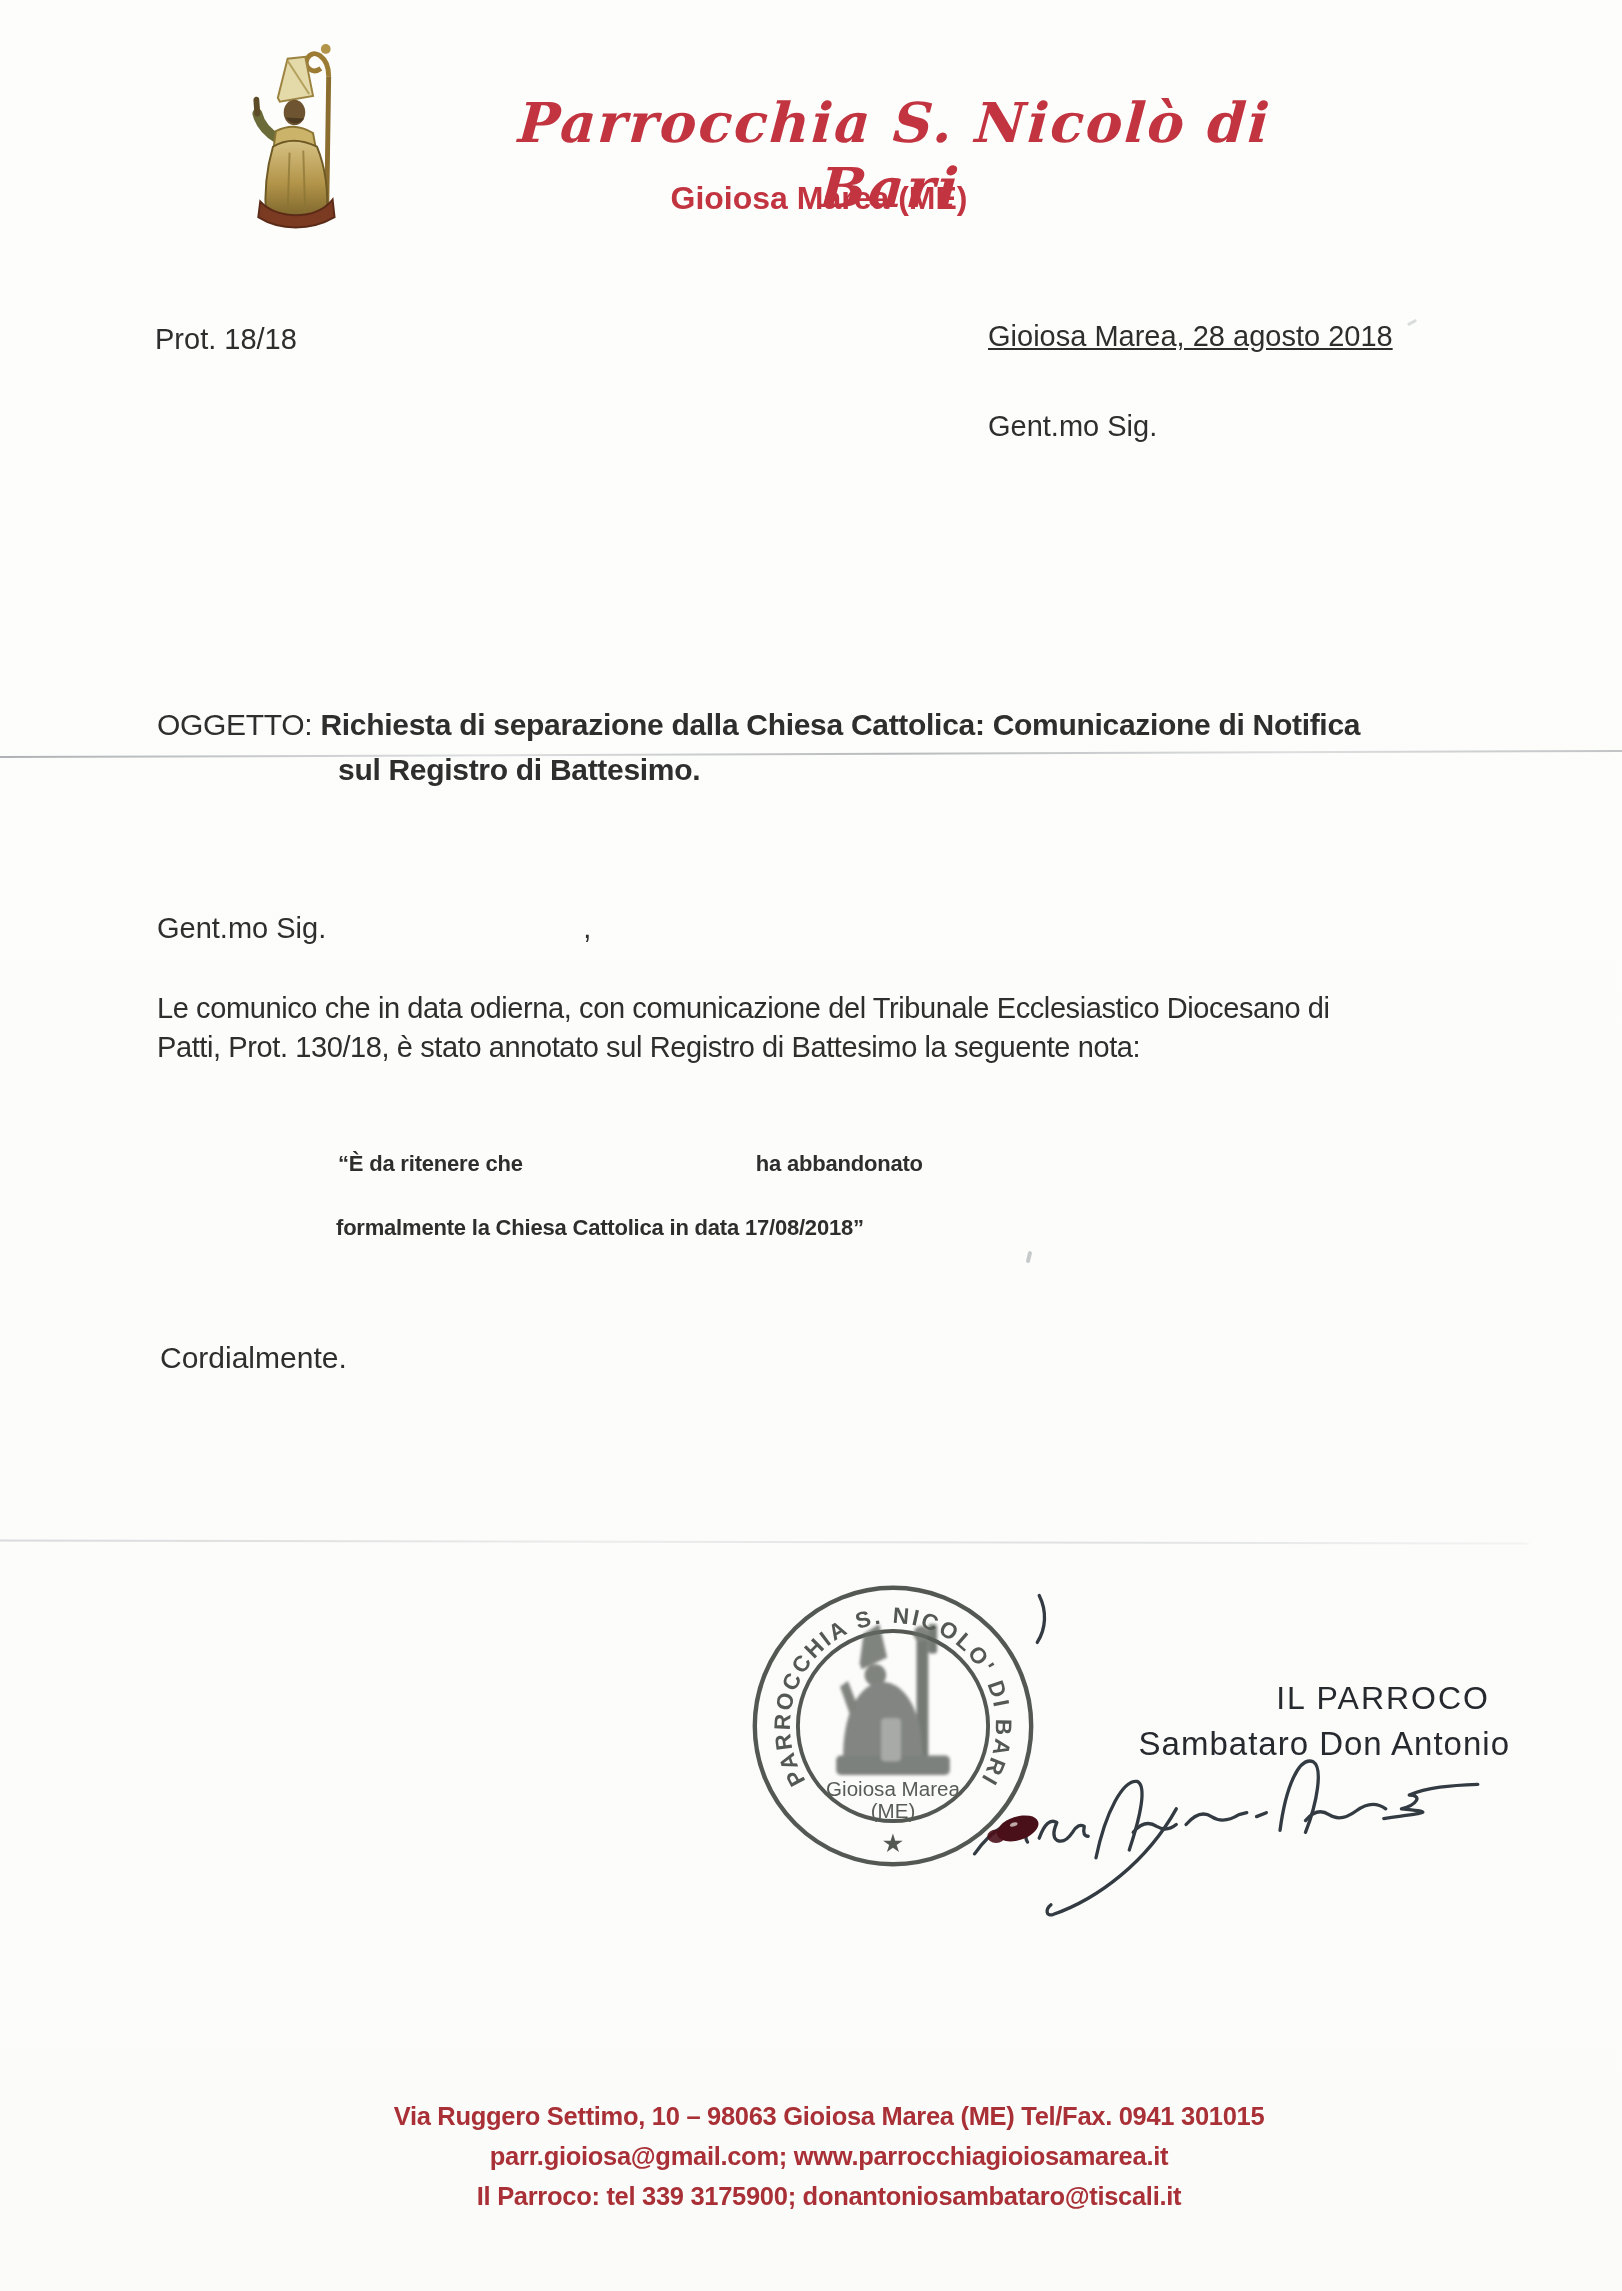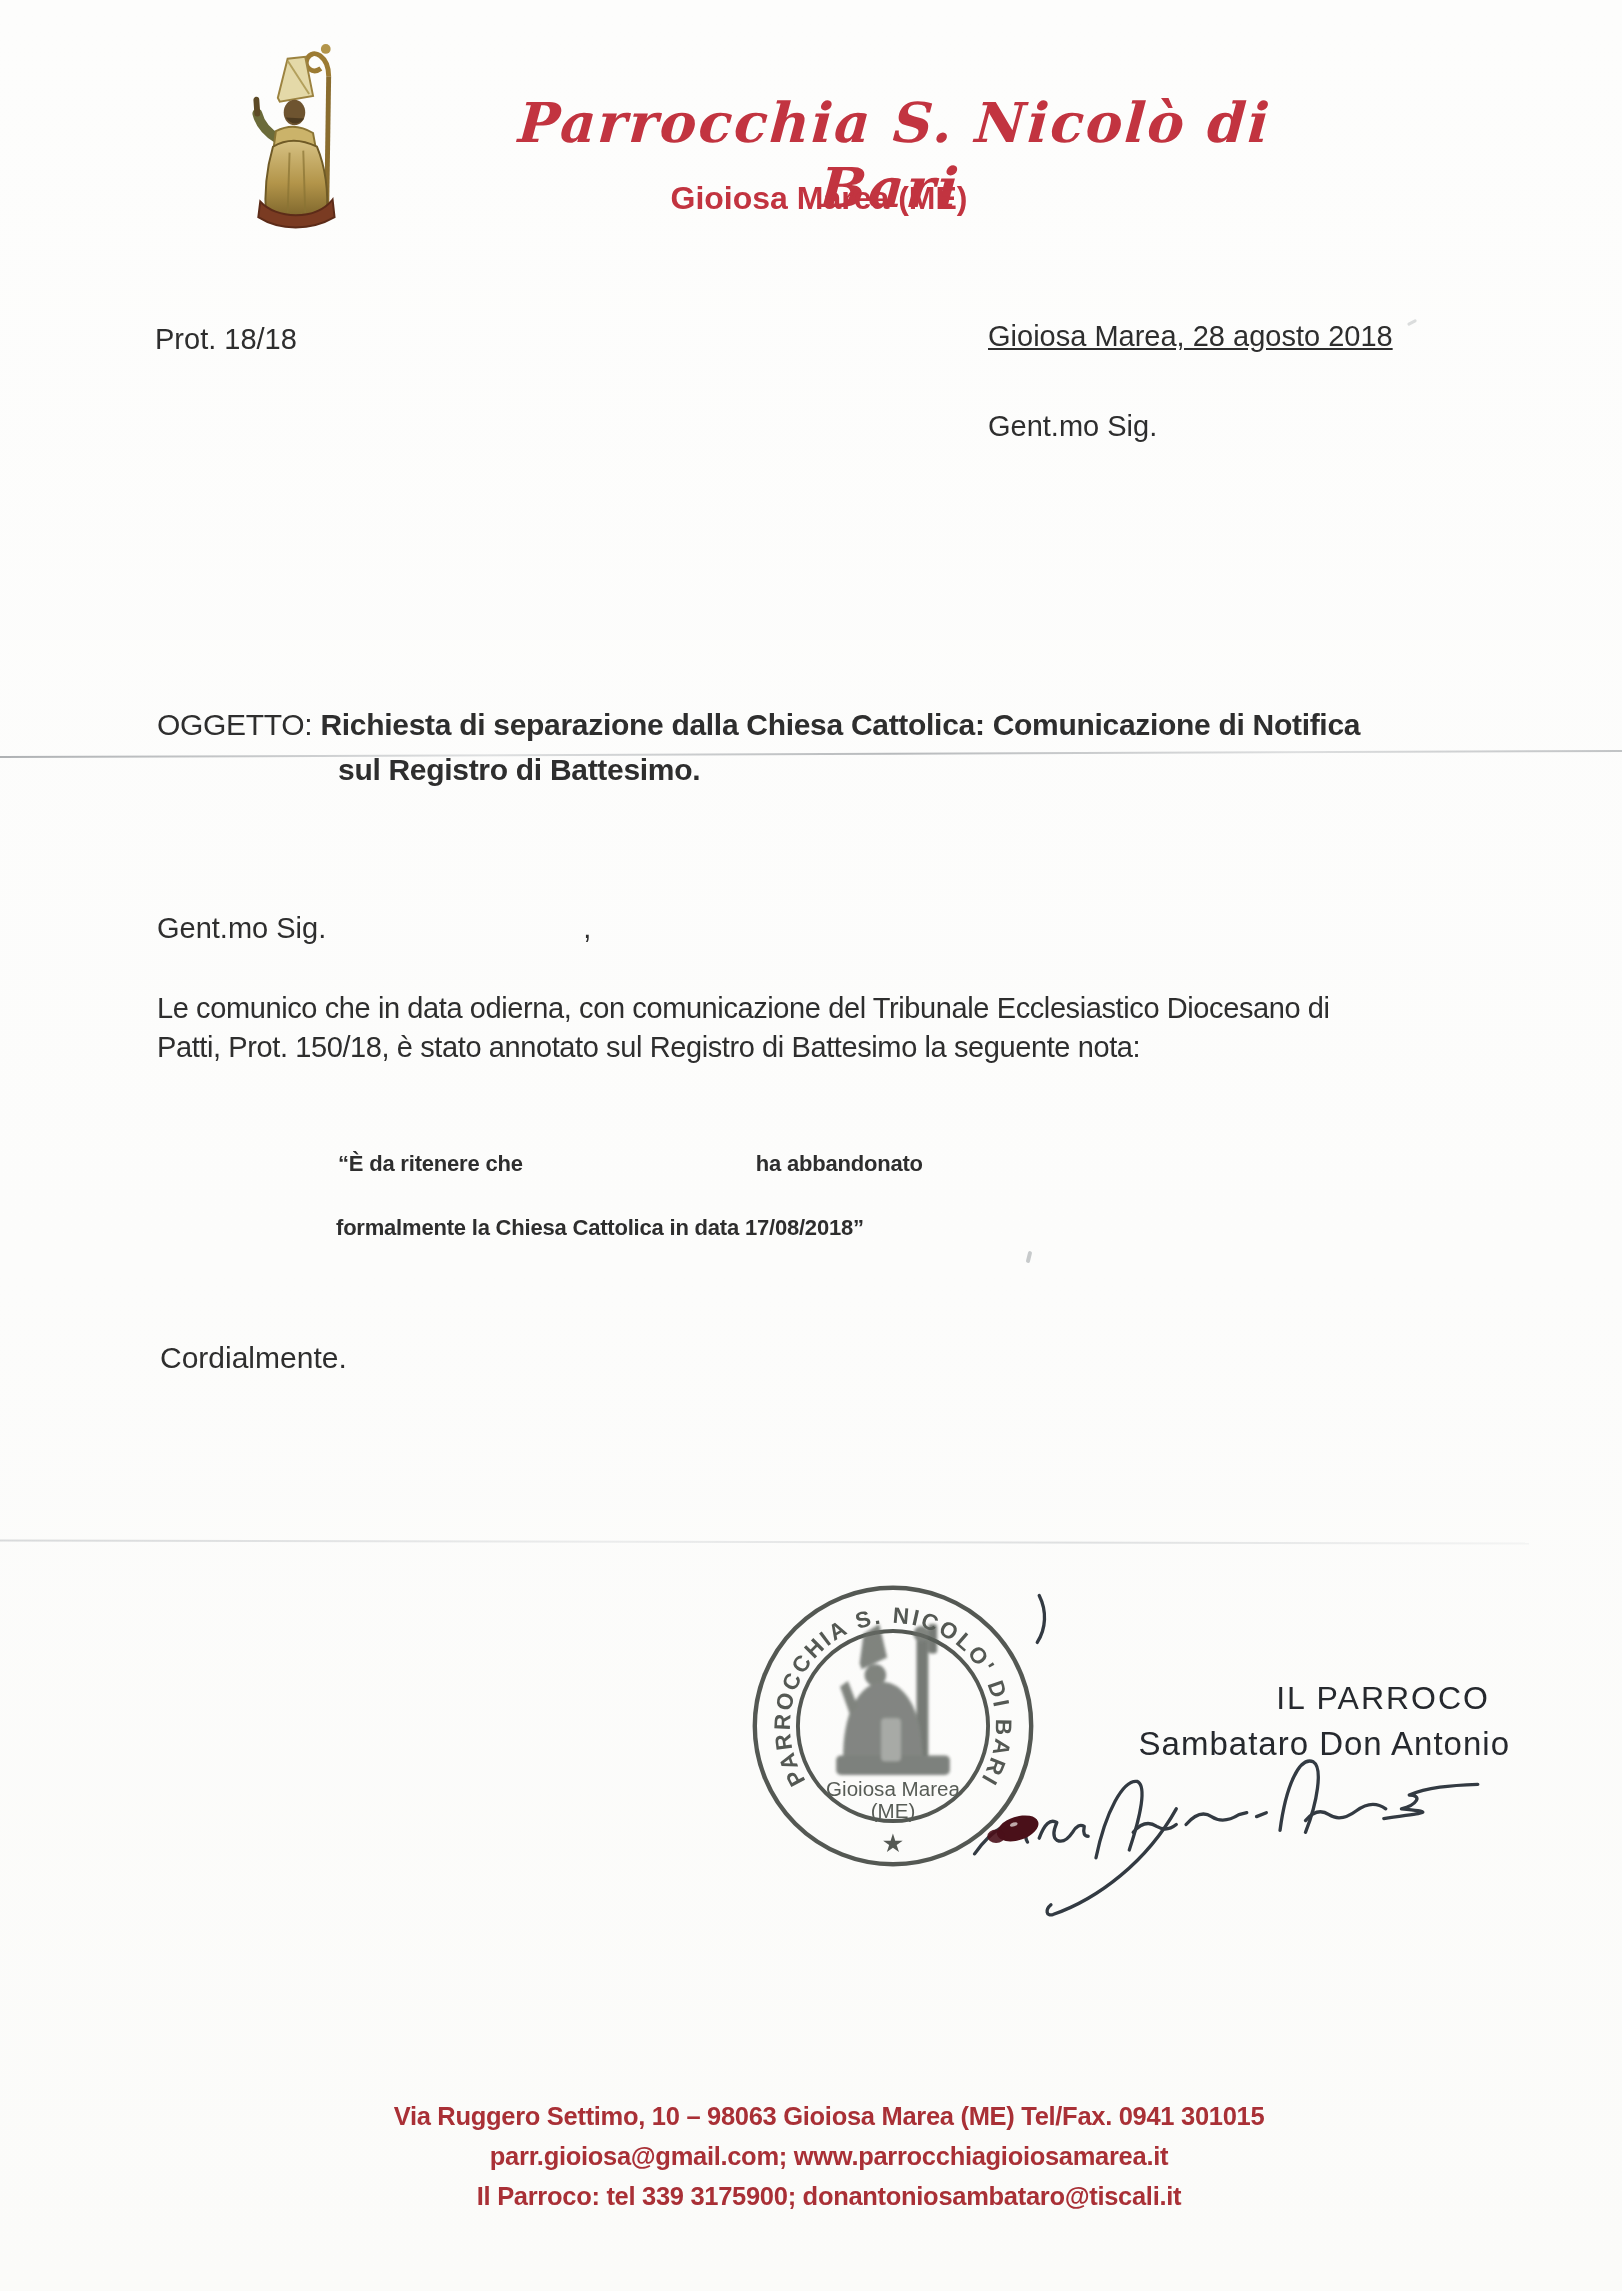--- a/index.html
+++ b/index.html
@@ -144,21 +144,21 @@
 
   <div class="abs crease1"></div>
   <div class="abs crease2"></div>
   <div class="abs speck speck1"></div>
   <div class="abs speck speck2"></div>
 
   <div class="abs salutation-row">
     <span>Gent.mo Sig.</span><span class="salutation-gap"></span><span>,</span>
   </div>
   <div class="abs body-line body-line1">Le comunico che in data odierna, con comunicazione del Tribunale Ecclesiastico Diocesano di</div>
-  <div class="abs body-line body-line2">Patti, Prot. 150/18, è stato annotato sul Registro di Battesimo la seguente nota:</div>
+  <div class="abs body-line body-line2">Patti, Prot. 130/18, è stato annotato sul Registro di Battesimo la seguente nota:</div>
 
   <div class="abs quote-line quote-line1">
     <span>“È da ritenere che</span><span class="quote-gap"></span><span>ha abbandonato</span>
   </div>
   <div class="abs quote-line quote-line2">formalmente la Chiesa Cattolica in data 17/08/2018”</div>
 
   <div class="abs closing">Cordialmente.</div>
 
   <svg class="abs stamp-svg" width="296" height="296" viewBox="0 0 302 302">
     <defs>

